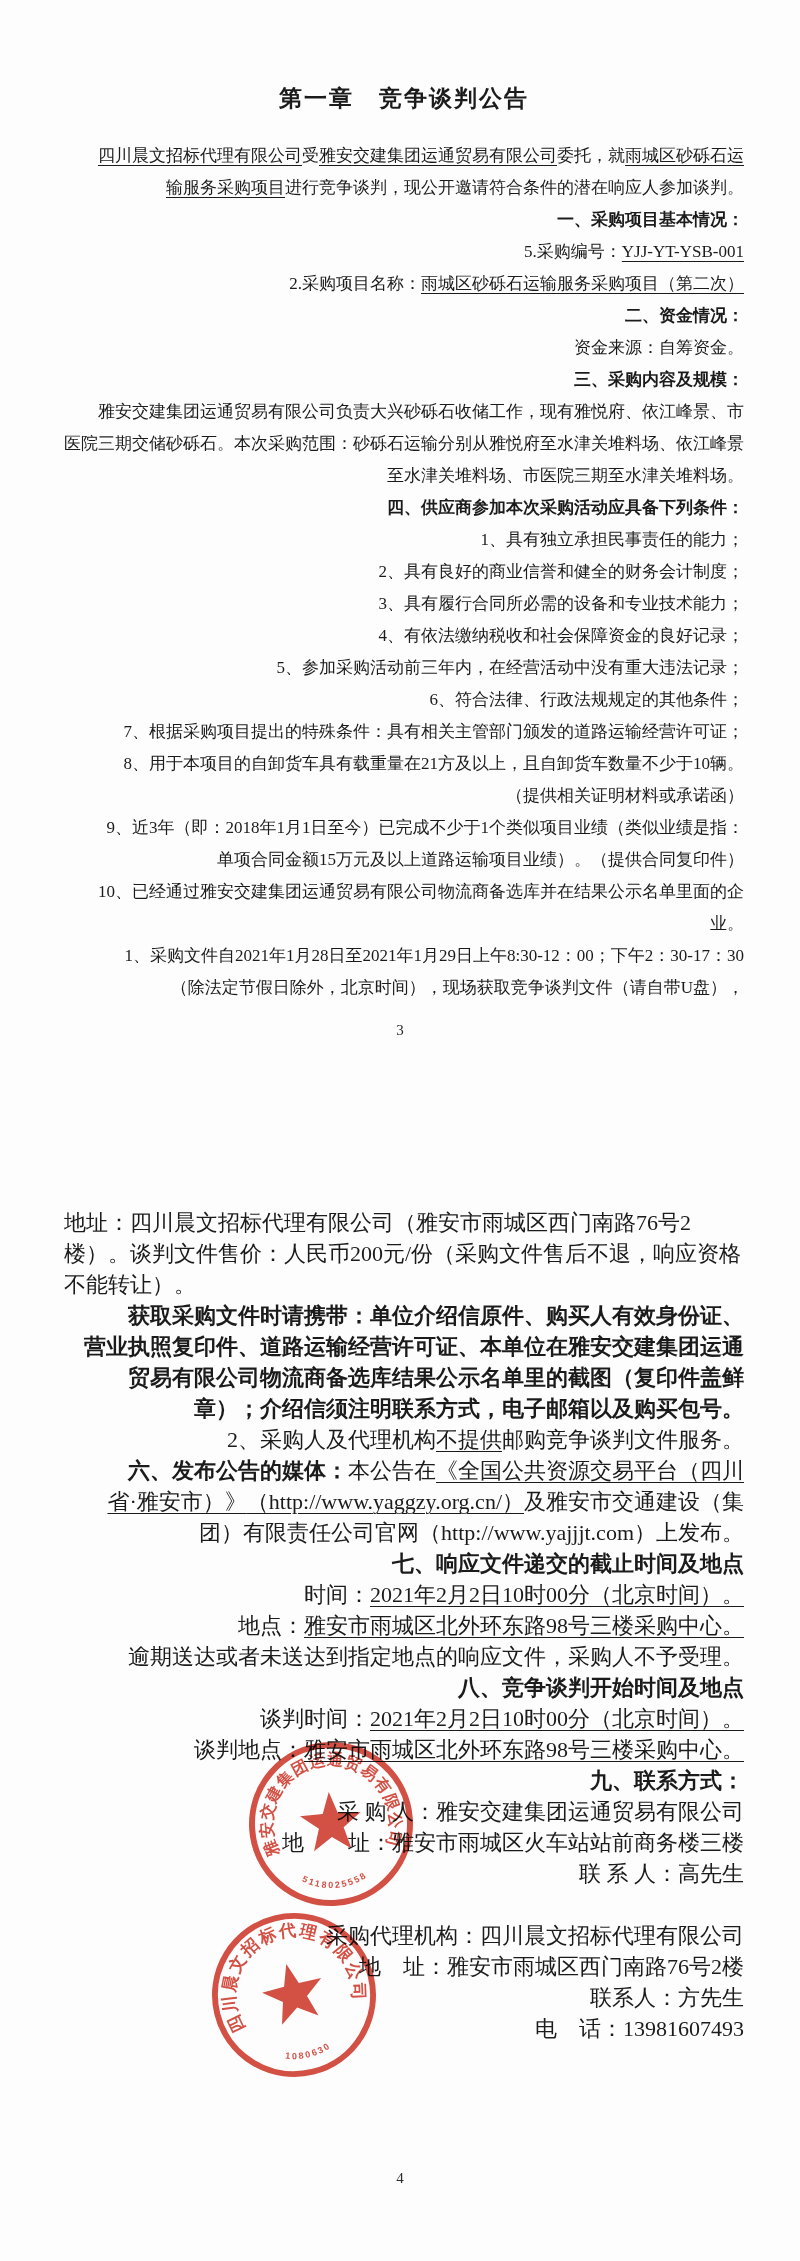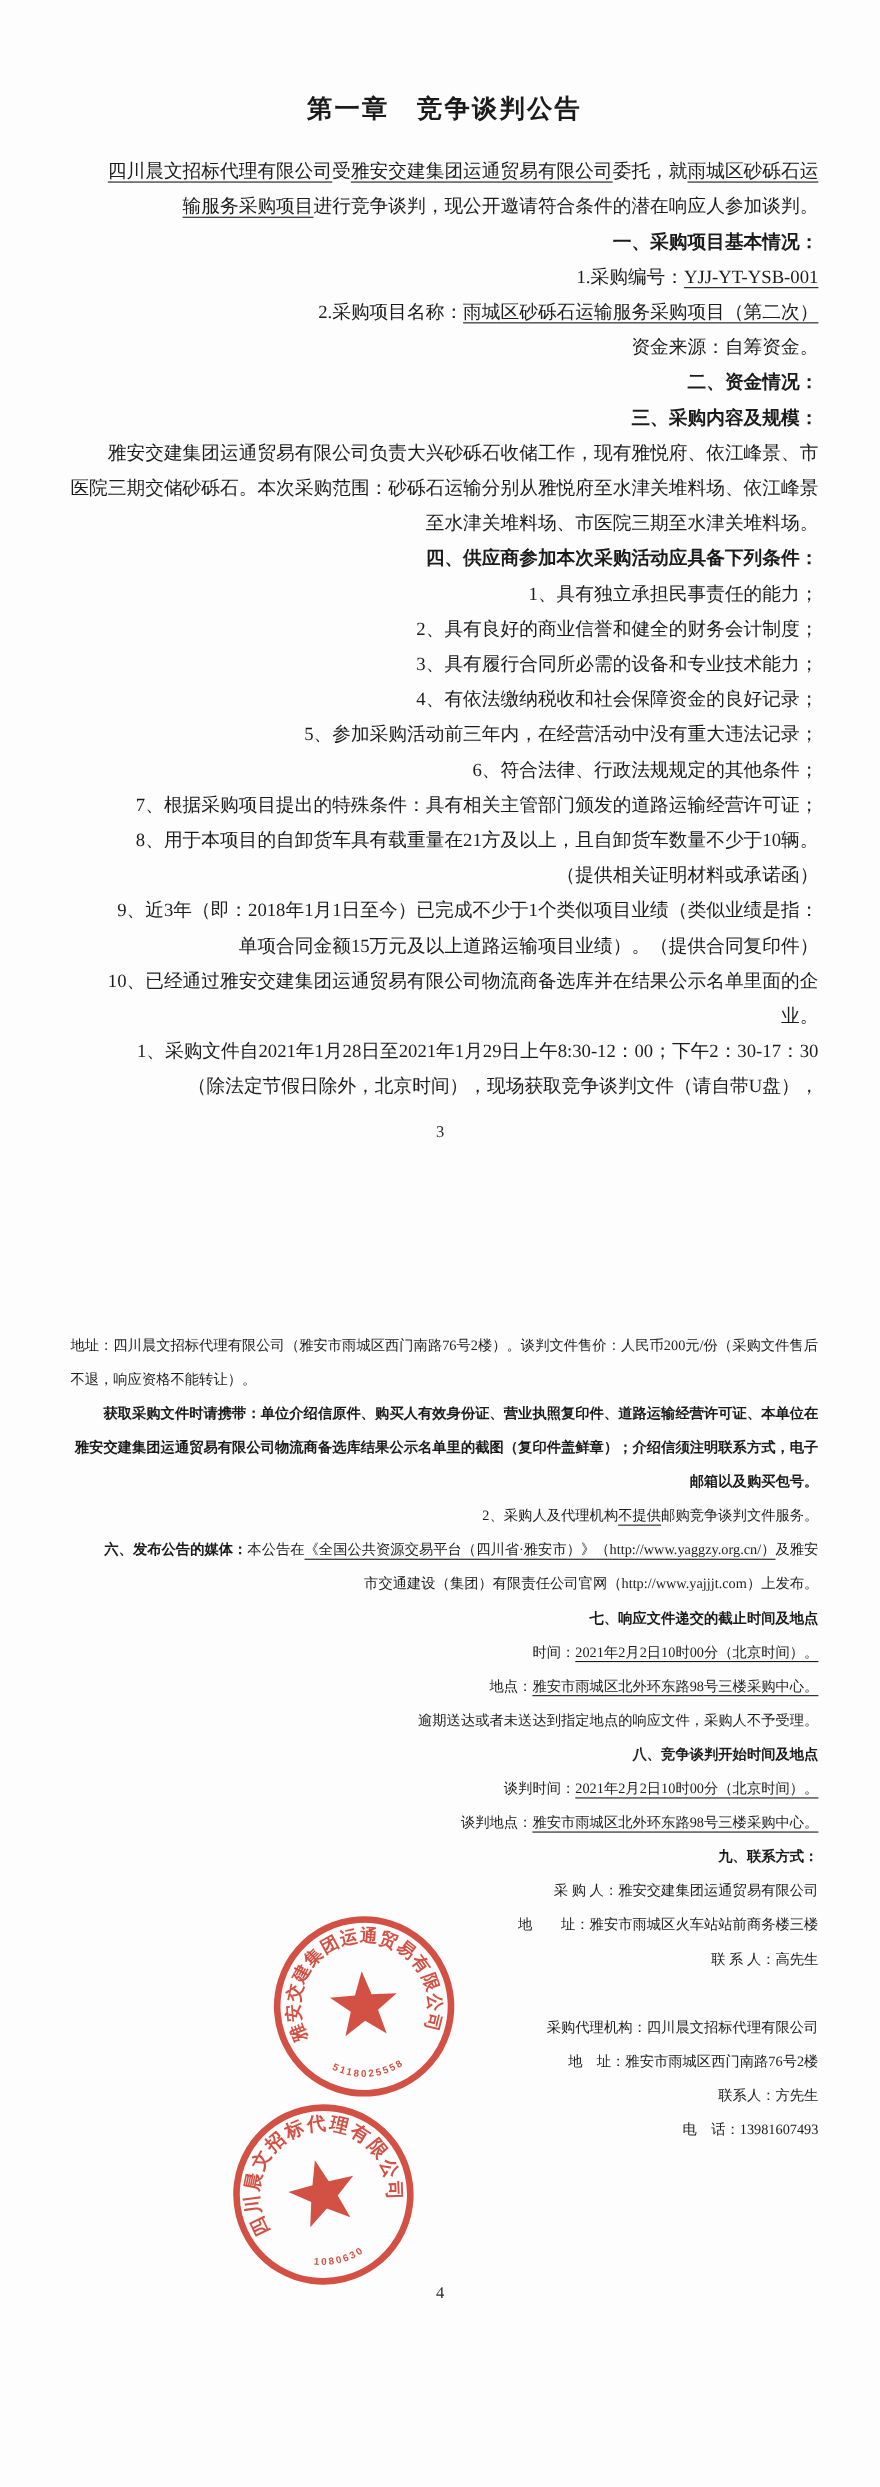--- a/index.html
+++ b/index.html
@@ -5,21 +5,21 @@
   html,body{margin:0;padding:0;background:#ffffff;}
   body{width:800px;height:2261px;overflow:hidden;
        font-family:"Liberation Serif","DejaVu Serif",serif;color:#1b1b1b;}
   .doc{position:relative;width:800px;height:2261px;background:#fdfdfd;}
   .page{padding-left:64px;padding-right:56px;}
   .pa{padding-top:84px;}
   .pb{padding-top:167px;}
   .title{margin:0 0 26px 0;text-align:center;font-size:23px;font-weight:bold;
          line-height:30px;letter-spacing:2px;}
   .pa p{margin:0;font-size:17px;line-height:32px;}
-  .pb p{margin:0;font-size:13px;line-height:31px;}
+  .pb p{margin:0;font-size:22px;line-height:31px;}
   .indent{text-indent:2em;text-align:right;}
   .bold{font-weight:bold;}
   .u{text-decoration:underline;text-underline-offset:4px;text-decoration-thickness:1px;}
   .pagenum{text-align:center;font-size:15px;line-height:20px;color:#2a2a2a;}
   .pn3{margin-top:16px;}
   .pn4{margin-top:124px;}
   .gap-top{margin-top:31px;}
   .contact .lbl{white-space:pre;}
   .stamp{position:absolute;width:170px;height:170px;opacity:.88;mix-blend-mode:multiply;}
   .stamp1{left:246px;top:1739px;transform:rotate(-4deg);}
@@ -30,25 +30,25 @@
 <body>
 
 <div class="doc">
 
   <section class="page pa">
     <h1 class="title">第一章　竞争谈判公告</h1>
 
     <p class="indent"><span class="u">四川晨文招标代理有限公司</span><span>受</span><span class="u">雅安交建集团运通贸易有限公司</span><span>委托，就</span><span class="u">雨城区砂砾石运输服务采购项目</span><span>进行竞争谈判，现公开邀请符合条件的潜在响应人参加谈判。</span></p>
 
     <p class="indent bold">一、采购项目基本情况：</p>
-    <p class="indent"><span>1.采购编号：</span><span class="u">YJJ-YT-YSB-001</span></p>
+    <p class="indent"><span>5.采购编号：</span><span class="u">YJJ-YT-YSB-001</span></p>
     <p class="indent"><span>2.采购项目名称：</span><span class="u">雨城区砂砾石运输服务采购项目（第二次）</span></p>
 
+    <p class="indent bold">二、资金情况：</p>
     <p class="indent">资金来源：自筹资金。</p>
-    <p class="indent bold">二、资金情况：</p>
 
     <p class="indent bold">三、采购内容及规模：</p>
     <p class="indent">雅安交建集团运通贸易有限公司负责大兴砂砾石收储工作，现有雅悦府、依江峰景、市医院三期交储砂砾石。本次采购范围：砂砾石运输分别从雅悦府至水津关堆料场、依江峰景至水津关堆料场、市医院三期至水津关堆料场。</p>
 
     <p class="indent bold">四、供应商参加本次采购活动应具备下列条件：</p>
     <p class="indent">1、具有独立承担民事责任的能力；</p>
     <p class="indent">2、具有良好的商业信誉和健全的财务会计制度；</p>
     <p class="indent">3、具有履行合同所必需的设备和专业技术能力；</p>
     <p class="indent">4、有依法缴纳税收和社会保障资金的良好记录；</p>
     <p class="indent">5、参加采购活动前三年内，在经营活动中没有重大违法记录；</p>

